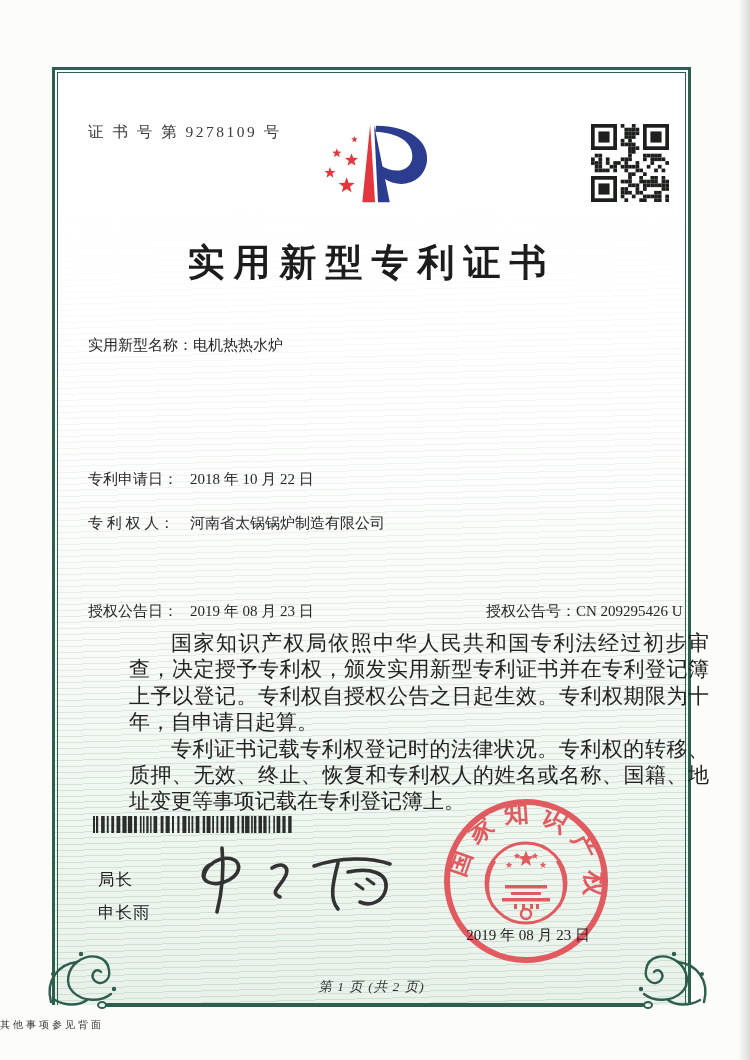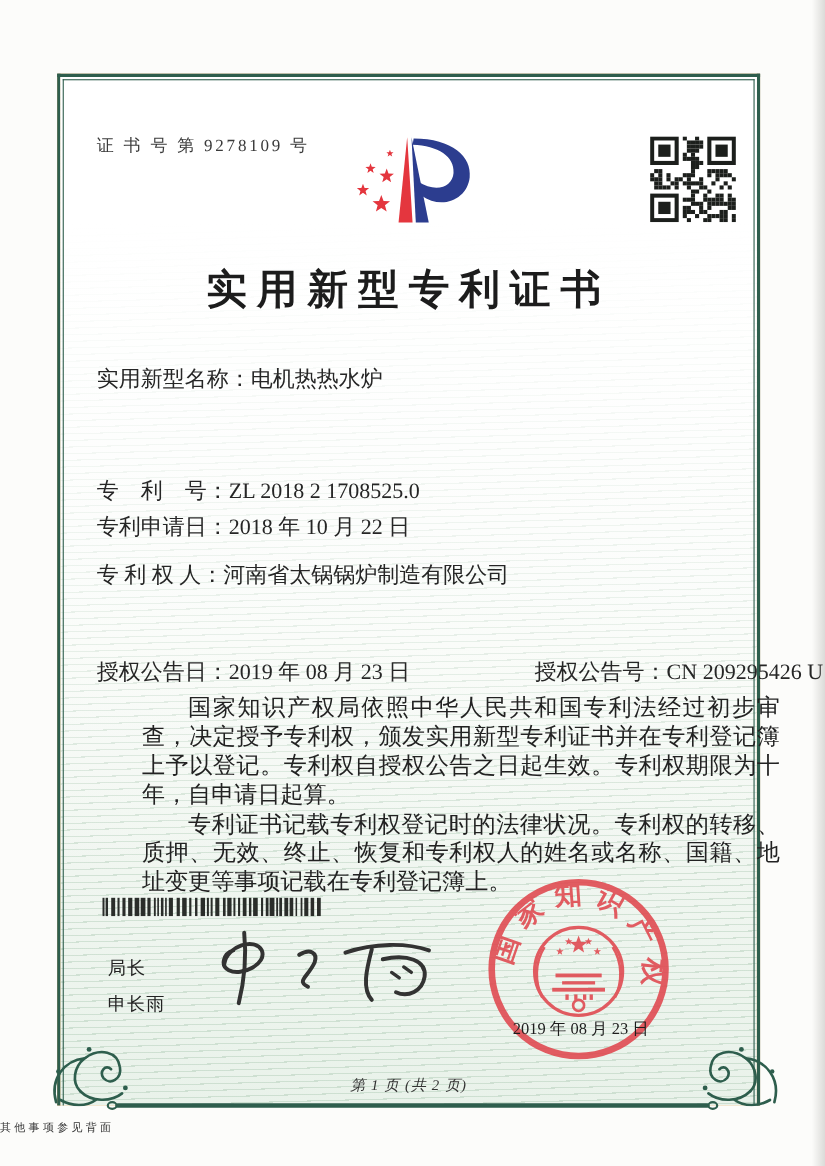--- a/index.html
+++ b/index.html
@@ -21,21 +21,21 @@
     background:
       linear-gradient(180deg,rgba(255,255,255,1) 14%,rgba(255,255,255,.55) 45%,rgba(255,255,255,0) 78%),
       repeating-linear-gradient(178.5deg,rgba(140,180,150,.30) 0px,rgba(140,180,150,.30) 1px,rgba(255,255,255,0) 1px,rgba(255,255,255,0) 6px),
       linear-gradient(180deg,#ffffff 0%,#f7faf6 55%,#e9f2ea 100%);
   }
   .cert-no{position:absolute;left:33px;top:52px;font-size:15.5px;letter-spacing:2.5px;color:#3a3a3a;}
   .logo{position:absolute;left:262px;top:46px;}
   .qr{position:absolute;left:536px;top:54px;}
   .title{position:absolute;left:0;right:0;top:168px;text-align:center;
     font-size:37px;font-weight:bold;letter-spacing:9px;color:#1c1c1c;}
-  .row{position:absolute;left:33px;right:18px;font-size:20px;line-height:25px;color:#262626;}
+  .row{position:absolute;left:33px;right:18px;font-size:15px;line-height:25px;color:#262626;}
   .row .lbl{display:inline-block;min-width:102px;vertical-align:top;}
   .row .val{display:inline-block;vertical-align:top;max-width:470px;}
   .val2{margin-left:102px;}
   .cell-right{position:absolute;left:398px;top:0;white-space:nowrap;}
   .paras{position:absolute;left:30px;width:580px;top:560px;font-size:21px;line-height:26.4px;
     text-align:justify;color:#222;margin-left:44px;}
   .paras p{margin:0;text-indent:2em;}
   .barcode{position:absolute;left:38px;top:746px;}
   .director{position:absolute;left:43px;font-family:"Liberation Sans","DejaVu Sans",sans-serif;
     font-size:16.5px;color:#222;letter-spacing:1px;}
@@ -217,23 +217,20 @@
         <rect x="0.00" y="52.00" width="26.00" height="26.00" fill="#1c1f1c"></rect>
         <rect x="3.71" y="55.71" width="18.57" height="18.57" fill="#ffffff"></rect>
         <rect x="7.43" y="59.43" width="11.14" height="11.14" fill="#1c1f1c"></rect>
       </svg>
 
     <div class="title">实用新型专利证书</div>
 
     <div class="row" style="top:263px">
       <span class="lbl">实用新型名称：</span><span class="val">电机热热水炉</span>
     </div>
-    <div class="row" style="top:365px">
-      <span class="lbl">专　利　号：</span><span class="val">ZL 2018 2 1708525.0</span>
-    </div>
     <div class="row" style="top:397px">
       <span class="lbl">专利申请日：</span><span class="val">2018 年 10 月 22 日</span>
     </div>
     <div class="row" style="top:441px">
       <span class="lbl">专 利 权 人：</span><span class="val">河南省太锅锅炉制造有限公司</span>
     </div>
     <div class="row" style="top:529px">
       <span class="lbl">授权公告日：</span><span class="val">2019 年 08 月 23 日</span>
       <span class="cell-right"><span>授权公告号：</span><span>CN 209295426 U</span></span>
     </div>

